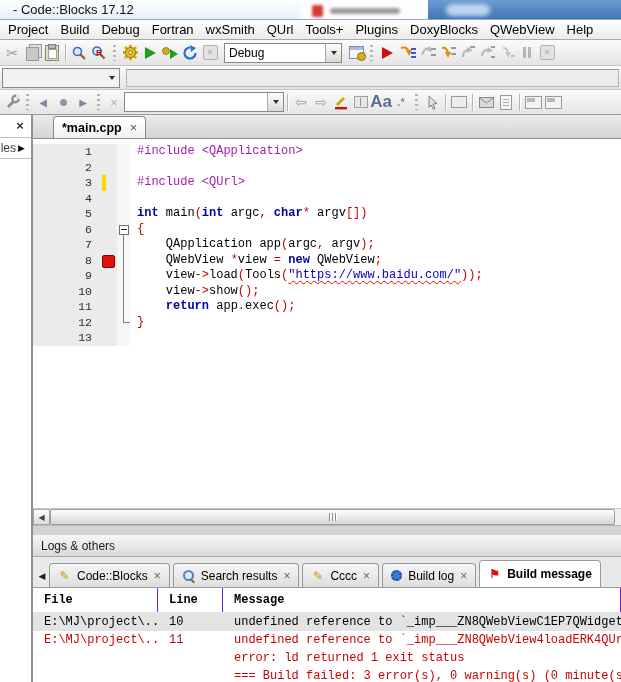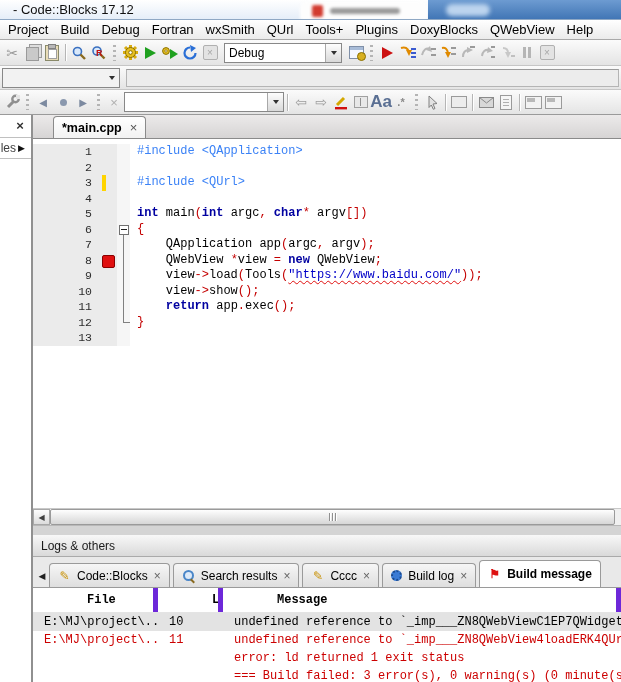--- a/index.html
+++ b/index.html
@@ -93,21 +93,21 @@
   .gmark .bp{position:absolute;left:1px;top:2px;width:11px;height:11px;background:#e01010;border:1px solid #8a0000;border-radius:2px;}
   .gmark .chg{position:absolute;left:1px;top:0;width:4px;height:15.5px;background:#ffd400;}
   .gfold{width:13px;background:#f6f6f6;flex:0 0 auto;position:relative;}
   .gfold .stem{position:absolute;left:6px;top:0;bottom:0;width:1px;background:#808080;}
   .gfold .stem.half{bottom:50%;}
   .gfold .stem.below{top:12px;}
   .gfold .branch{position:absolute;left:6px;right:0;top:50%;height:1px;background:#808080;}
   .gfold .fbox{position:absolute;left:2px;top:3px;width:8px;height:8px;background:#fff;border:1px solid #707070;}
   .gfold .fbox::after{content:"";position:absolute;left:1px;right:1px;top:3px;height:1px;background:#202020;}
   .gcode{white-space:pre;padding-left:7px;}
-  .tk-pp{color:#3b82f6;}
+  .tk-pp{color:#a21caf;}
   .tk-kw{color:#0000a0;font-weight:bold;}
   .tk-op{color:#c40000;}
   .tk-pl{color:#000;}
   .tk-str{color:#0000c8;text-decoration:underline wavy #e01010 1px;text-underline-offset:2px;}
 
   
   .hscroll{height:16px;background:#f0f0f0;border-top:1px solid #c8c8c8;display:flex;align-items:stretch;}
   .hs-btn{width:17px;background:linear-gradient(#fdfdfd,#dcdcdc);border:1px solid #a8a8a8;box-sizing:border-box;
           display:flex;align-items:center;justify-content:center;font-size:8px;color:#404040;}
   .hs-thumb{flex:1;margin-right:6px;background:linear-gradient(#fefefe,#d6d6d6);border:1px solid #9a9a9a;border-radius:2px;
@@ -133,21 +133,21 @@
   .ti-pencil{color:#c89000;}
   .ti-flag{color:#dd1111;}
   .ti-magnifier{position:relative;}
   .ti-magnifier::before{content:"";width:7px;height:7px;border:2px solid #4a86c8;border-radius:50%;background:#dce9f8;}
   .ti-magnifier::after{content:"";position:absolute;right:0px;bottom:0px;width:5px;height:2px;background:#8a6a20;transform:rotate(45deg);}
   .ti-gear{width:11px;height:11px;border-radius:50%;background:#3a7bd5;border:2px dotted #1a4a90;box-sizing:border-box;}
 
   .logtable{flex:1;background:#fff;overflow:hidden;font-family:"Liberation Mono","DejaVu Sans Mono",monospace;font-size:12px;}
   .trow{display:grid;grid-template-columns:125px 65px 1fr;height:18px;align-items:center;white-space:nowrap;}
   .trow.header{height:24px;font-weight:bold;border-bottom:1px solid #e4e4e4;}
-  .trow.header .cell{border-right:5px solid #6d28d9;height:100%;display:flex;align-items:center;margin-left:43px;}
+  .trow.header .cell{border-right:1px solid #6d28d9;height:100%;display:flex;align-items:center;}
   .trow .cell{padding-left:11px;overflow:hidden;}
   .trow.selected{background:#e3e3e3;}
   .trow.error{color:#cc0000;}
 
   svg{display:block;}
 </style>
 </head>
 <body>
 
 <div id="app">

